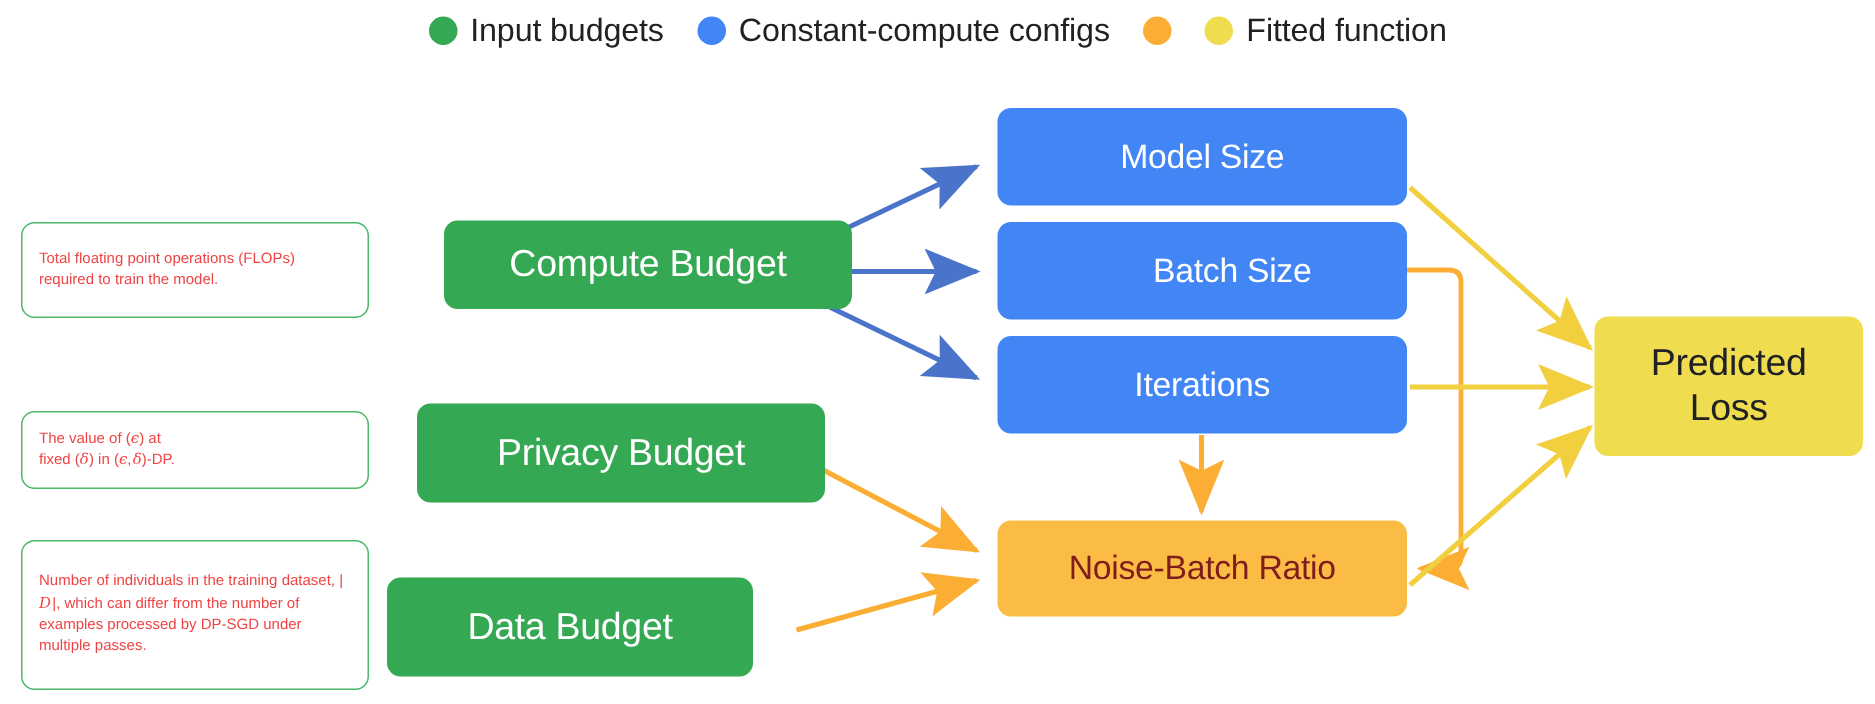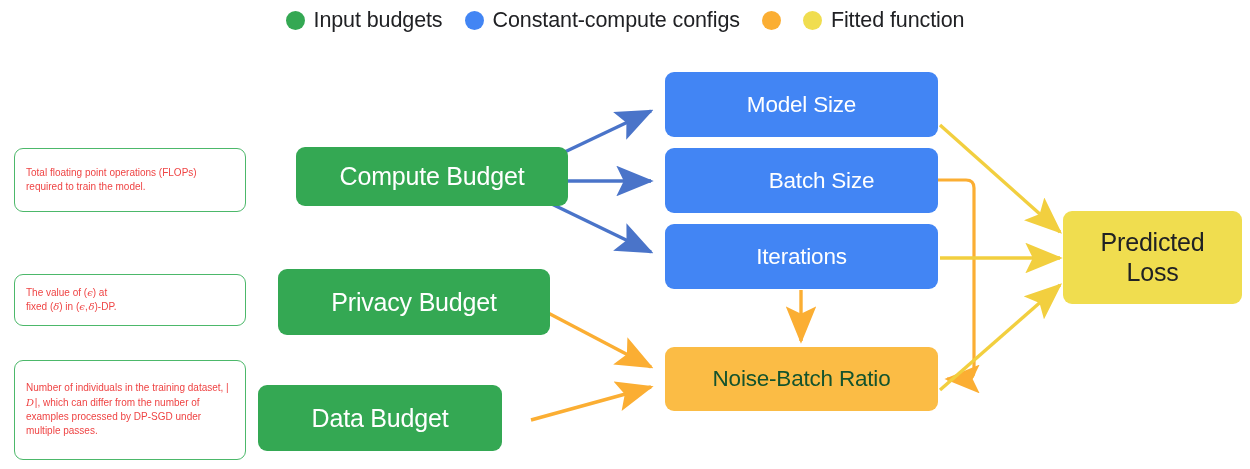--- a/index.html
+++ b/index.html
@@ -77,21 +77,21 @@
     letter-spacing: -0.2px;
   }
   .node-blue {
     background: #4285f4;
     color: #ffffff;
     font-size: 22.5px;
     letter-spacing: -0.2px;
   }
   .node-orange {
     background: #fbbc45;
-    color: #14532d;
+    color: #7f1d1d;
     font-size: 22.5px;
     letter-spacing: -0.2px;
   }
   .node-yellow {
     background: #f0dd4f;
     color: #202124;
     font-size: 25px;
     line-height: 1.18;
     letter-spacing: -0.2px;
   }

